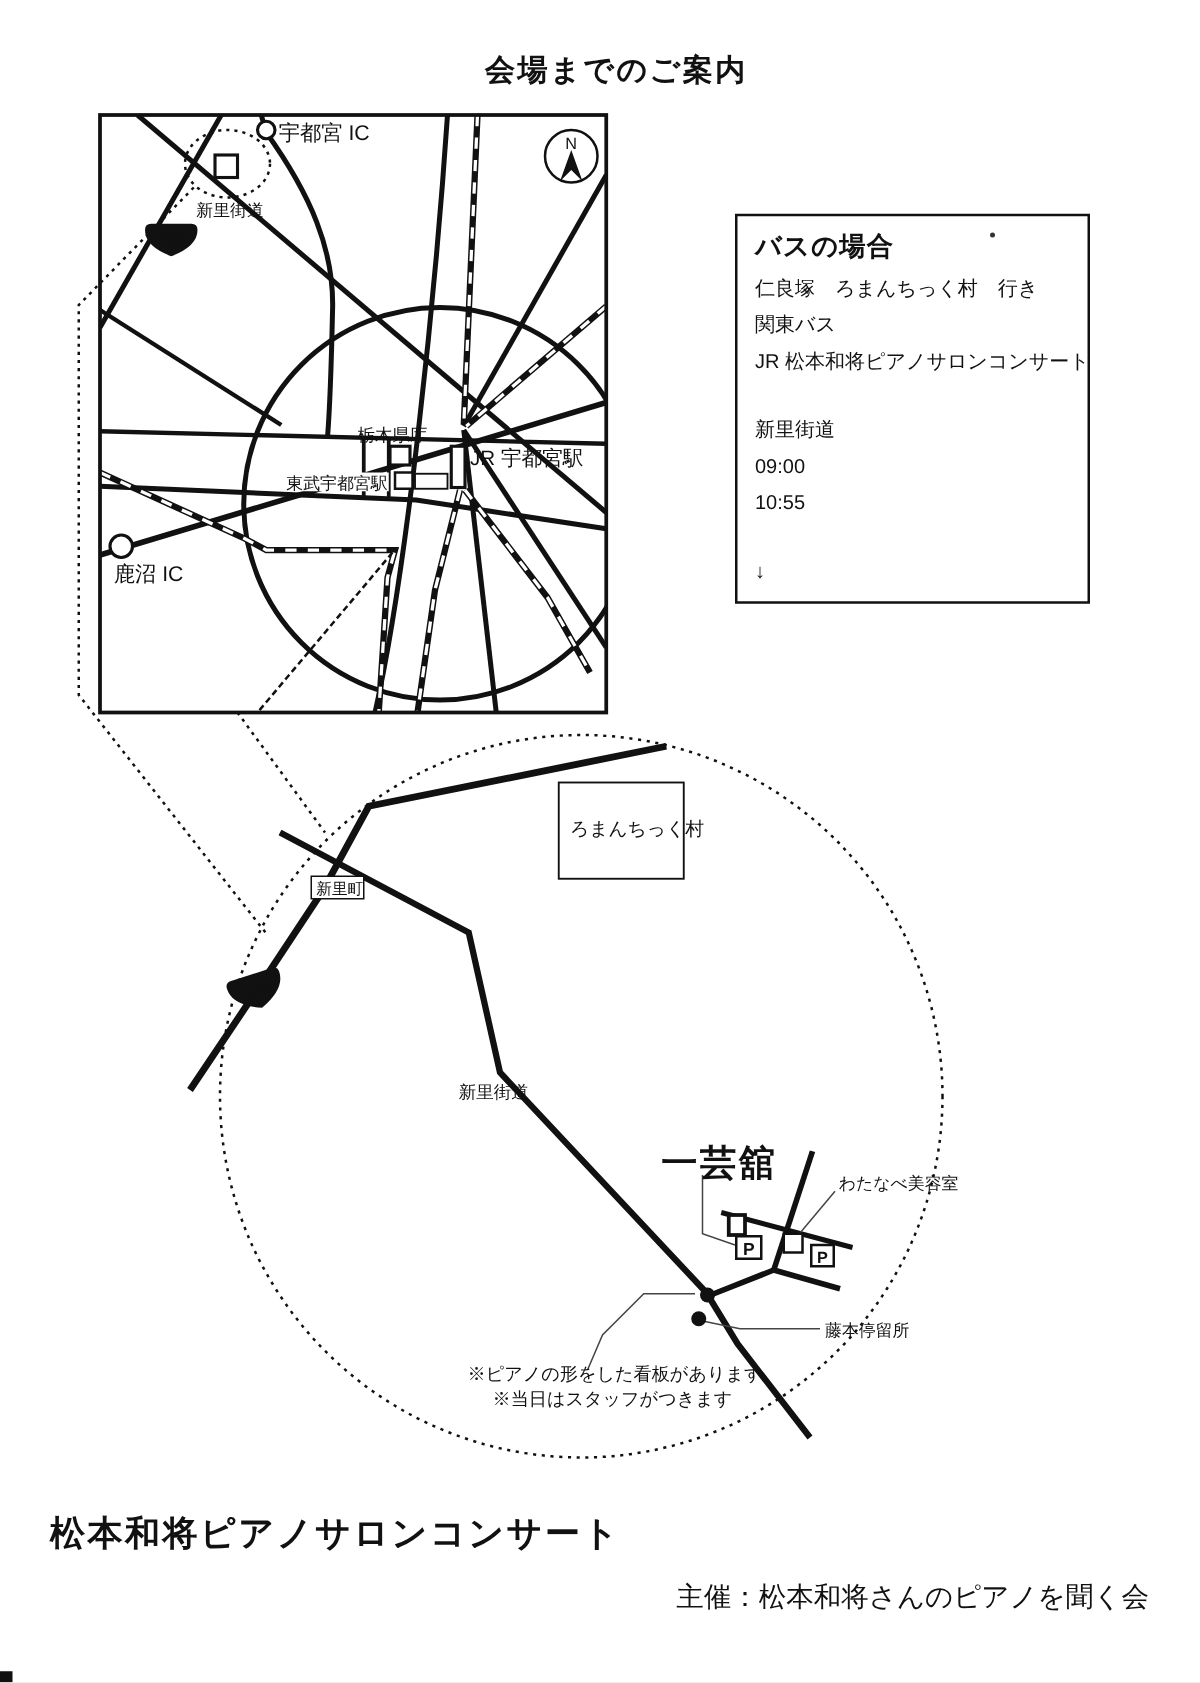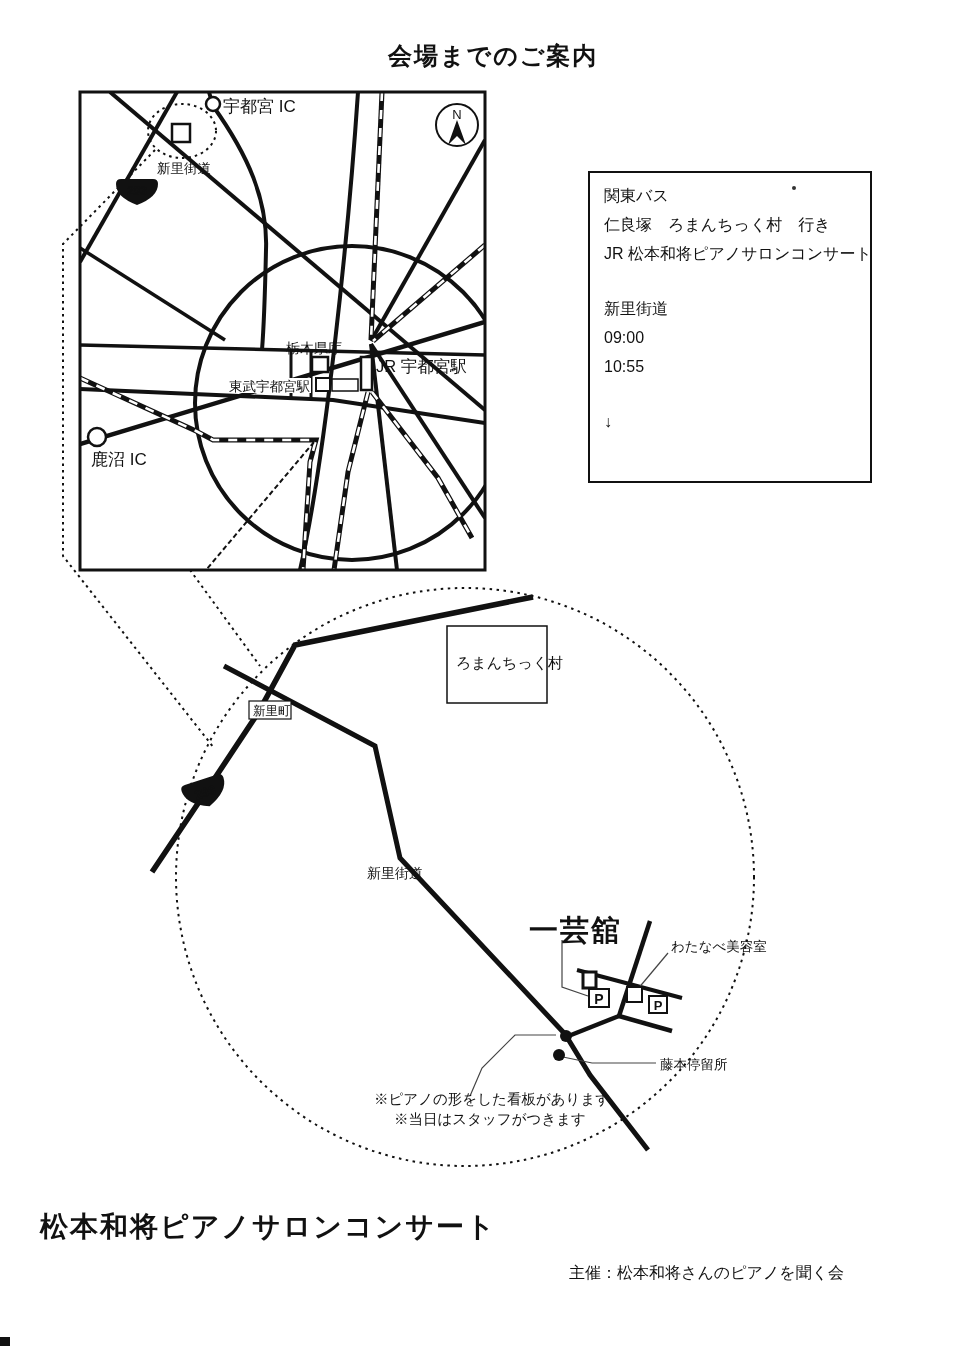--- a/index.html
+++ b/index.html
@@ -7,21 +7,21 @@
         font-family:"Liberation Sans",sans-serif;color:#111;}
   #mapsvg{position:absolute;left:0;top:0;}
   .abs{position:absolute;white-space:nowrap;}
   #page-title{left:388px;top:40px;font-size:24px;font-weight:700;letter-spacing:2px;}
   #bus-box{left:588px;top:171px;width:252px;height:288px;border:2.5px solid #111;
            padding:8px 14px 12px 14px;font-size:16px;line-height:29px;}
   #bus-box .bus-title{font-size:21px;font-weight:700;line-height:34px;margin-bottom:2px;letter-spacing:1px;}
   #bus-box .gap{height:26px;}
   #event-title{left:40px;top:1208px;font-family:"Liberation Serif",serif;font-size:28px;
                font-weight:700;letter-spacing:2px;}
-  #organizer{left:541px;top:1263px;font-family:"Liberation Serif",serif;font-size:16px;margin-left:28px;}
+  #organizer{left:541px;top:1263px;font-family:"Liberation Serif",serif;font-size:22px;}
   #contact{left:541px;top:1291px;font-family:"Liberation Serif",serif;font-size:16.5px;}
   #corner-mark{left:0;top:1337px;width:10px;height:9px;background:#111;}
   #spec-dot{left:792px;top:186px;width:4px;height:4px;border-radius:2px;background:#333;}
   svg text{font-family:"Liberation Sans",sans-serif;fill:#111;}
 </style>
 </head>
 <body>
 
 <div id="page">
 
@@ -139,22 +139,23 @@
     <text x="671" y="951" font-size="13.5">わたなべ美容室</text>
     <text x="660" y="1069" font-size="13.5">藤本停留所</text>
     <text x="374" y="1104" font-size="14.5">※ピアノの形をした看板があります</text>
     <text x="394" y="1124" font-size="14.5">※当日はスタッフがつきます</text>
   </g>
 </svg>
 
   <div id="page-title" class="abs">会場までのご案内</div>
 
   <div id="bus-box" class="abs">
+    <div class="bus-title">バスの場合</div>
+    <div>仁良塚　ろまんちっく村　行き</div>
     <div>関東バス</div>
-    <div>仁良塚　ろまんちっく村　行き</div>
     <div>JR 松本和将ピアノサロンコンサート</div>
     <div class="gap"></div>
     <div>新里街道</div>
     <div>09:00</div>
     <div>10:55</div>
     <div class="gap"></div>
     <div>↓</div>
   </div>
 
   <div id="spec-dot" class="abs"></div>

